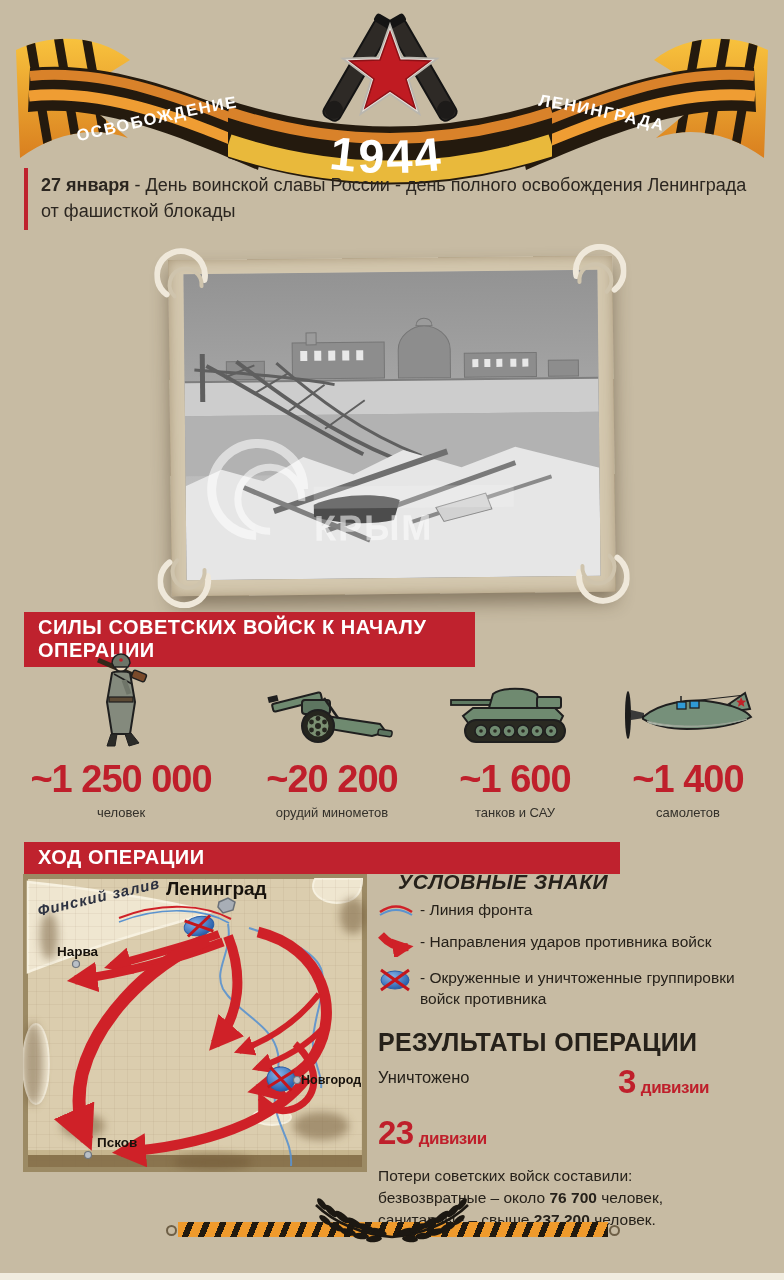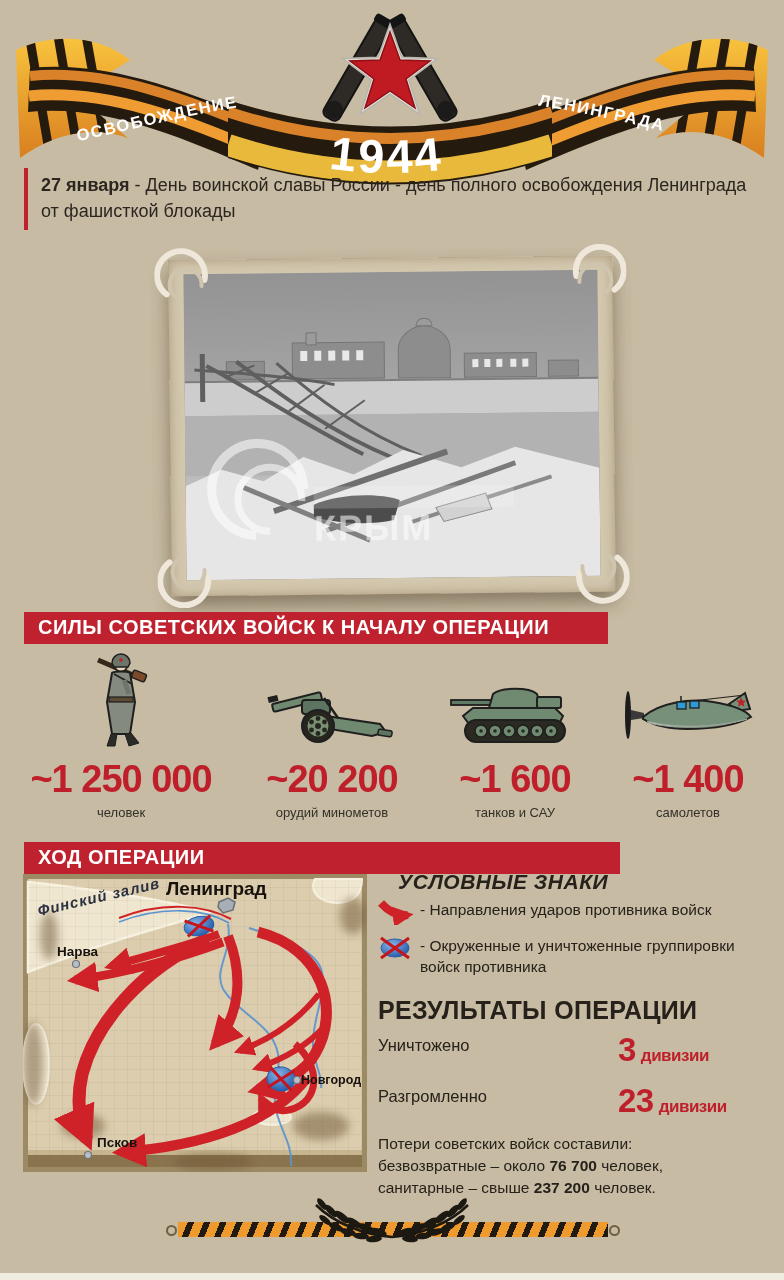--- a/index.html
+++ b/index.html
@@ -20,21 +20,21 @@
   .photo-inner{position:absolute;left:15px;top:14px;right:15px;bottom:16px;overflow:hidden;background:#a0a0a0;}
   .corner{position:absolute;width:58px;height:58px;}
   .corner.tl{left:-14px;top:-12px;}
   .corner.tr{right:-14px;top:-12px;transform:scaleX(-1);}
   .corner.bl{left:-14px;bottom:-12px;transform:scaleY(-1);}
   .corner.br{right:-14px;bottom:-12px;transform:scale(-1,-1);}
 
   
   .banner{position:absolute;left:24px;background:#bf222e;color:#fff;font-weight:700;
           font-size:20px;letter-spacing:.5px;padding:4px 14px 5px;box-sizing:border-box;}
-  .banner.forces{top:612px;width:584px;}
+  .banner.forces{top:612px;width:451px;}
   .banner.course{top:842px;width:596px;}
 
   
   .forces-row{position:absolute;left:8px;top:648px;width:768px;display:flex;}
   .force-item{display:flex;flex-direction:column;align-items:center;justify-content:flex-end;}
   .force-item .icon-box{height:102px;display:flex;align-items:flex-end;justify-content:center;}
   .force-value{font-size:38px;font-weight:700;color:#bf1f2b;letter-spacing:-1px;margin-top:8px;white-space:nowrap;}
   .force-label{font-size:13px;color:#33302a;margin-top:4px;}
   .fi-men{width:226px;} .fi-guns{width:196px;} .fi-tanks{width:170px;} .fi-planes{width:176px;}
 
@@ -440,20 +440,29 @@
       <text x="143" y="21" font-size="19" font-weight="700" fill="#17120c">Ленинград</text>
       <text x="34" y="82" font-size="13.5" font-weight="700" fill="#17120c">Нарва</text>
       <text x="278" y="210" font-size="12.5" font-weight="700" fill="#17120c">Новгород</text>
       <text x="74" y="273" font-size="13.5" font-weight="700" fill="#17120c">Псков</text>
     </svg>
   </div>
 
   <div class="rightcol">
     <div class="legend-title">УСЛОВНЫЕ ЗНАКИ</div>
 
+    <div class="legend-item">
+      <div class="legend-ic">
+          <svg width="36" height="18" viewBox="0 0 36 18">
+        <path d="M2,13 Q18,2 34,13" fill="none" stroke="#cf2128" stroke-width="2.6"></path>
+        <path d="M2,16 Q18,6 34,16" fill="none" stroke="#5b93cf" stroke-width="2"></path>
+      </svg>
+        </div>
+      <div class="legend-label">- Линия фронта</div>
+    </div>
 
     <div class="legend-item">
       <div class="legend-ic">
           <svg width="40" height="26" viewBox="0 0 40 26">
         <defs>
               <marker id="ah2" viewBox="0 0 6 6" refX="4.4" refY="3" markerWidth="2.6" markerHeight="2.6" orient="auto">
           <path d="M0,0 L6,3 L0,6 Z" fill="#cf2128"></path>
               </marker>
             </defs>
         <path d="M3,4 C12,14 22,17 30,16" fill="none" stroke="#cf2128" stroke-width="8" marker-end="url(#ah2)"></path>
@@ -478,21 +487,20 @@
       <div class="legend-label">- Окруженные и уничтоженные группировки войск противника</div>
     </div>
 
     <div class="results-title">РЕЗУЛЬТАТЫ ОПЕРАЦИИ</div>
 
     <div class="res-row">
       <div class="res-label">Уничтожено</div>
       <div class="res-value"><span>3</span><span class="res-unit">дивизии</span></div>
     </div>
     <div class="res-row">
-      <div class="res-label">Разгромленно</div>
       <div class="res-value"><span>23</span><span class="res-unit">дивизии</span></div>
     </div>
 
     <div class="losses">
       <span>Потери советских войск составили:</span><br>
       <span>безвозвратные – около </span><b>76 700</b><span> человек,</span><br>
       <span>санитарные – свыше </span><b>237 200</b><span> человек.</span>
     </div>
   </div>
 

